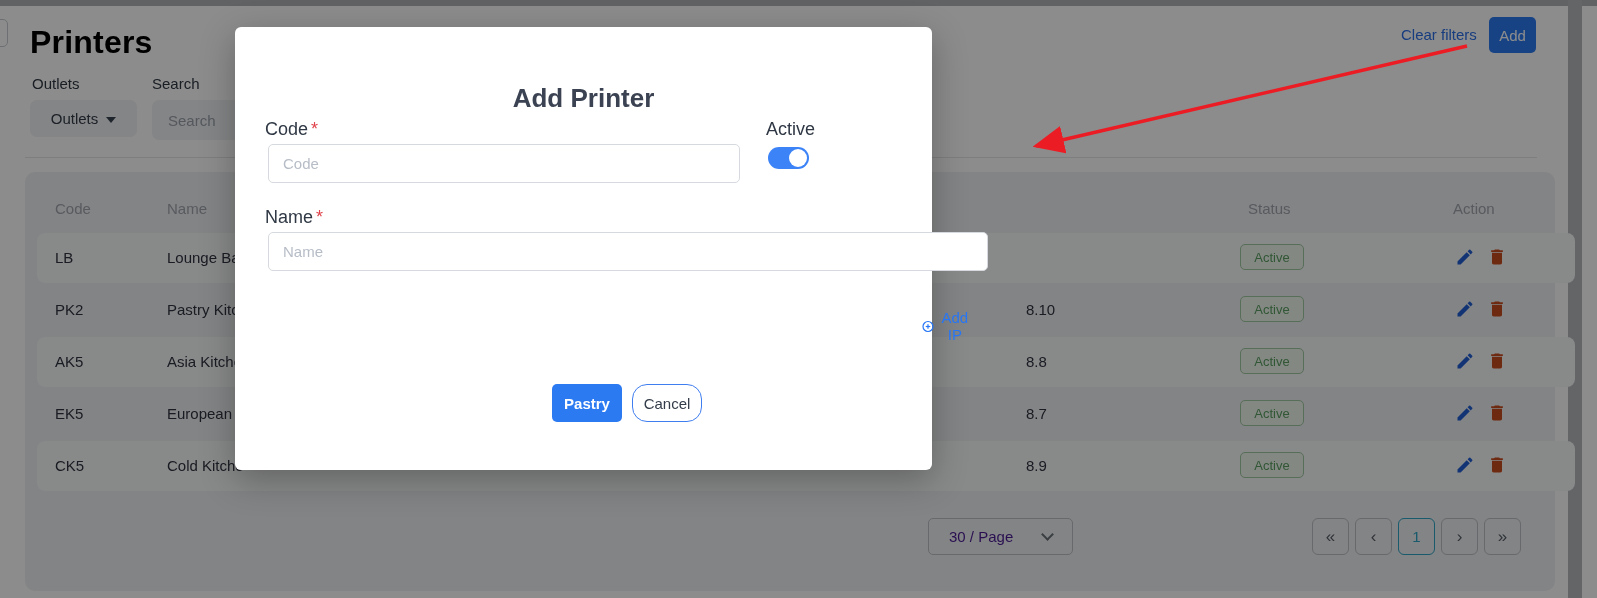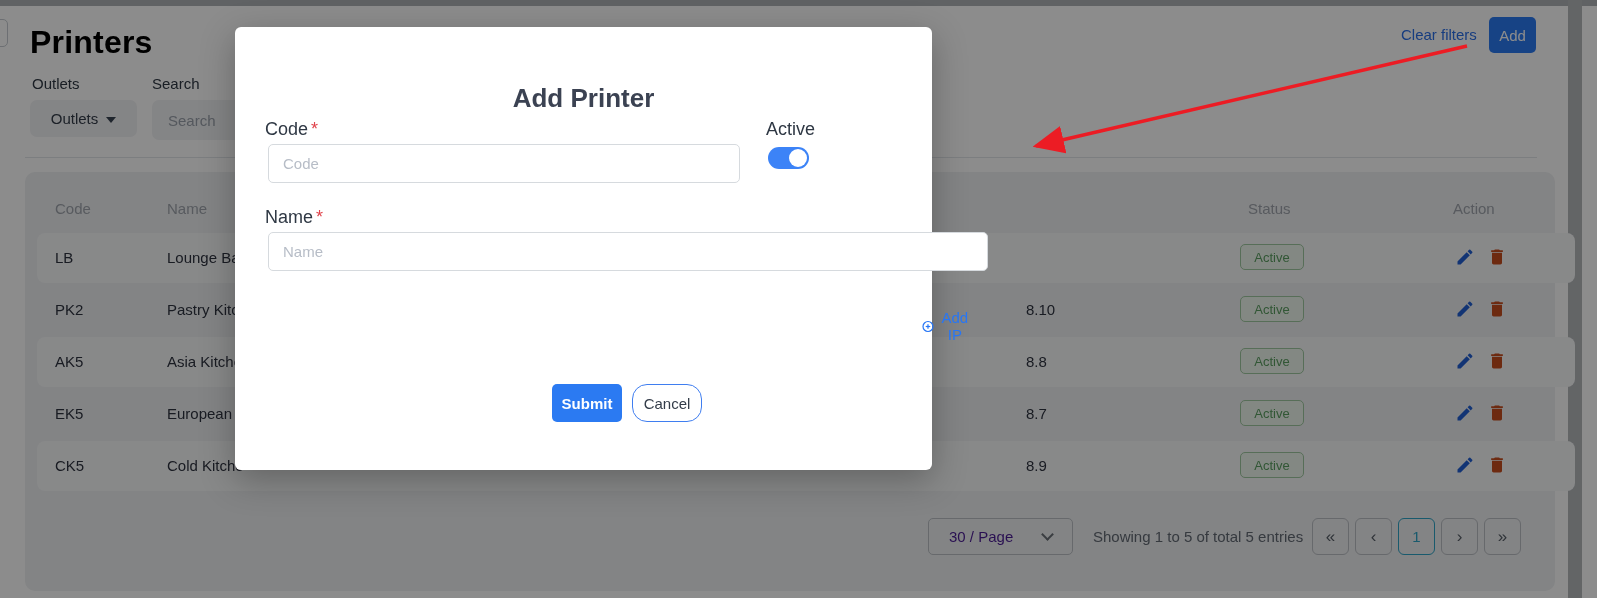--- a/index.html
+++ b/index.html
@@ -284,21 +284,20 @@
               </svg>
           </span>
         </div>
 
       </div>
 
       <div class="pagesize-select">
         <span>30 / Page</span>
         <span class="chev"></span>
       </div>
-      <div class="page-summary">Showing 1 to 5 of total 5 entries</div>
       <button class="pg-btn pg-first">«</button>
       <button class="pg-btn pg-prev">‹</button>
       <button class="pg-btn pg-cur">1</button>
       <button class="pg-btn pg-next">›</button>
       <button class="pg-btn pg-last">»</button>
     </div>
   </div>
 
   <div class="dim-overlay"></div>
 
@@ -322,21 +321,21 @@
 
     <div class="add-ip">
       <svg width="17" height="17" viewBox="0 0 24 24" fill="none" stroke="#2776f5" stroke-width="2.4">
         <circle cx="12" cy="12" r="10"></circle>
           <line x1="12" y1="7.5" x2="12" y2="16.5"></line>
           <line x1="7.5" y1="12" x2="16.5" y2="12"></line>
       </svg>
       <span>Add IP</span>
     </div>
 
-    <button class="submit-btn">Submit</button>
+    <button class="submit-btn">Pastry</button>
     <button class="cancel-btn">Cancel</button>
   </div>
 
   <svg class="arrow-layer" width="1597" height="598" viewBox="0 0 1597 598">
     <defs>
       <marker id="arrowhead" markerWidth="9" markerHeight="8" refX="8" refY="4" orient="auto">
         <path d="M0,0 L9,4 L0,8 Z" fill="#ec1c24"></path>
       </marker>
     </defs>
     <line x1="1467" y1="46" x2="1036" y2="146" stroke="#ec1c24" stroke-width="3.5" marker-end="url(#arrowhead)"></line>

